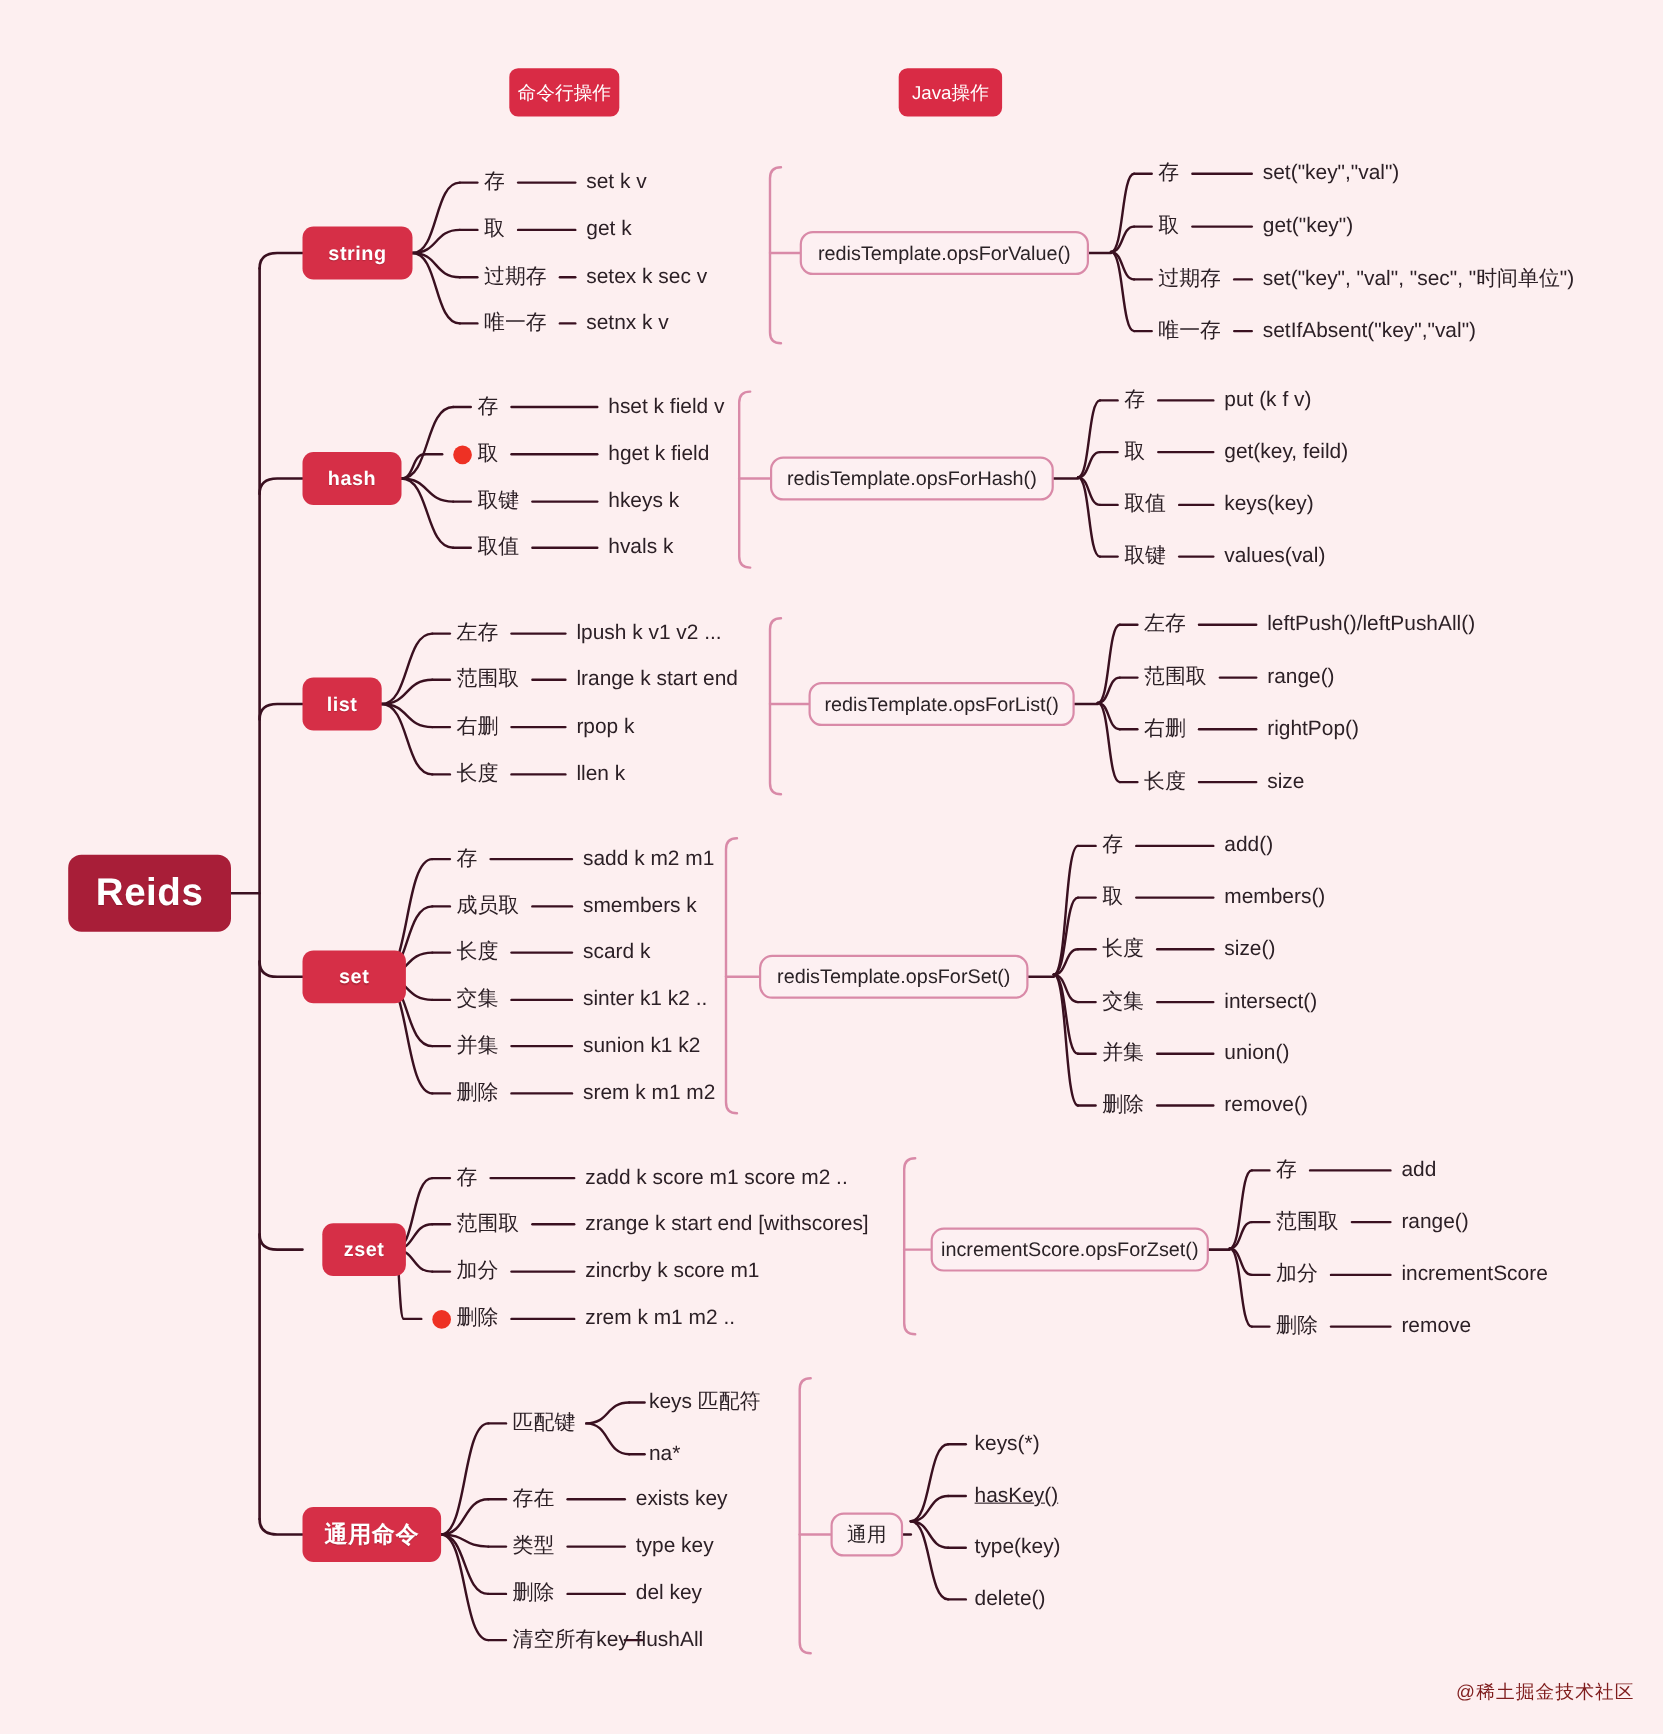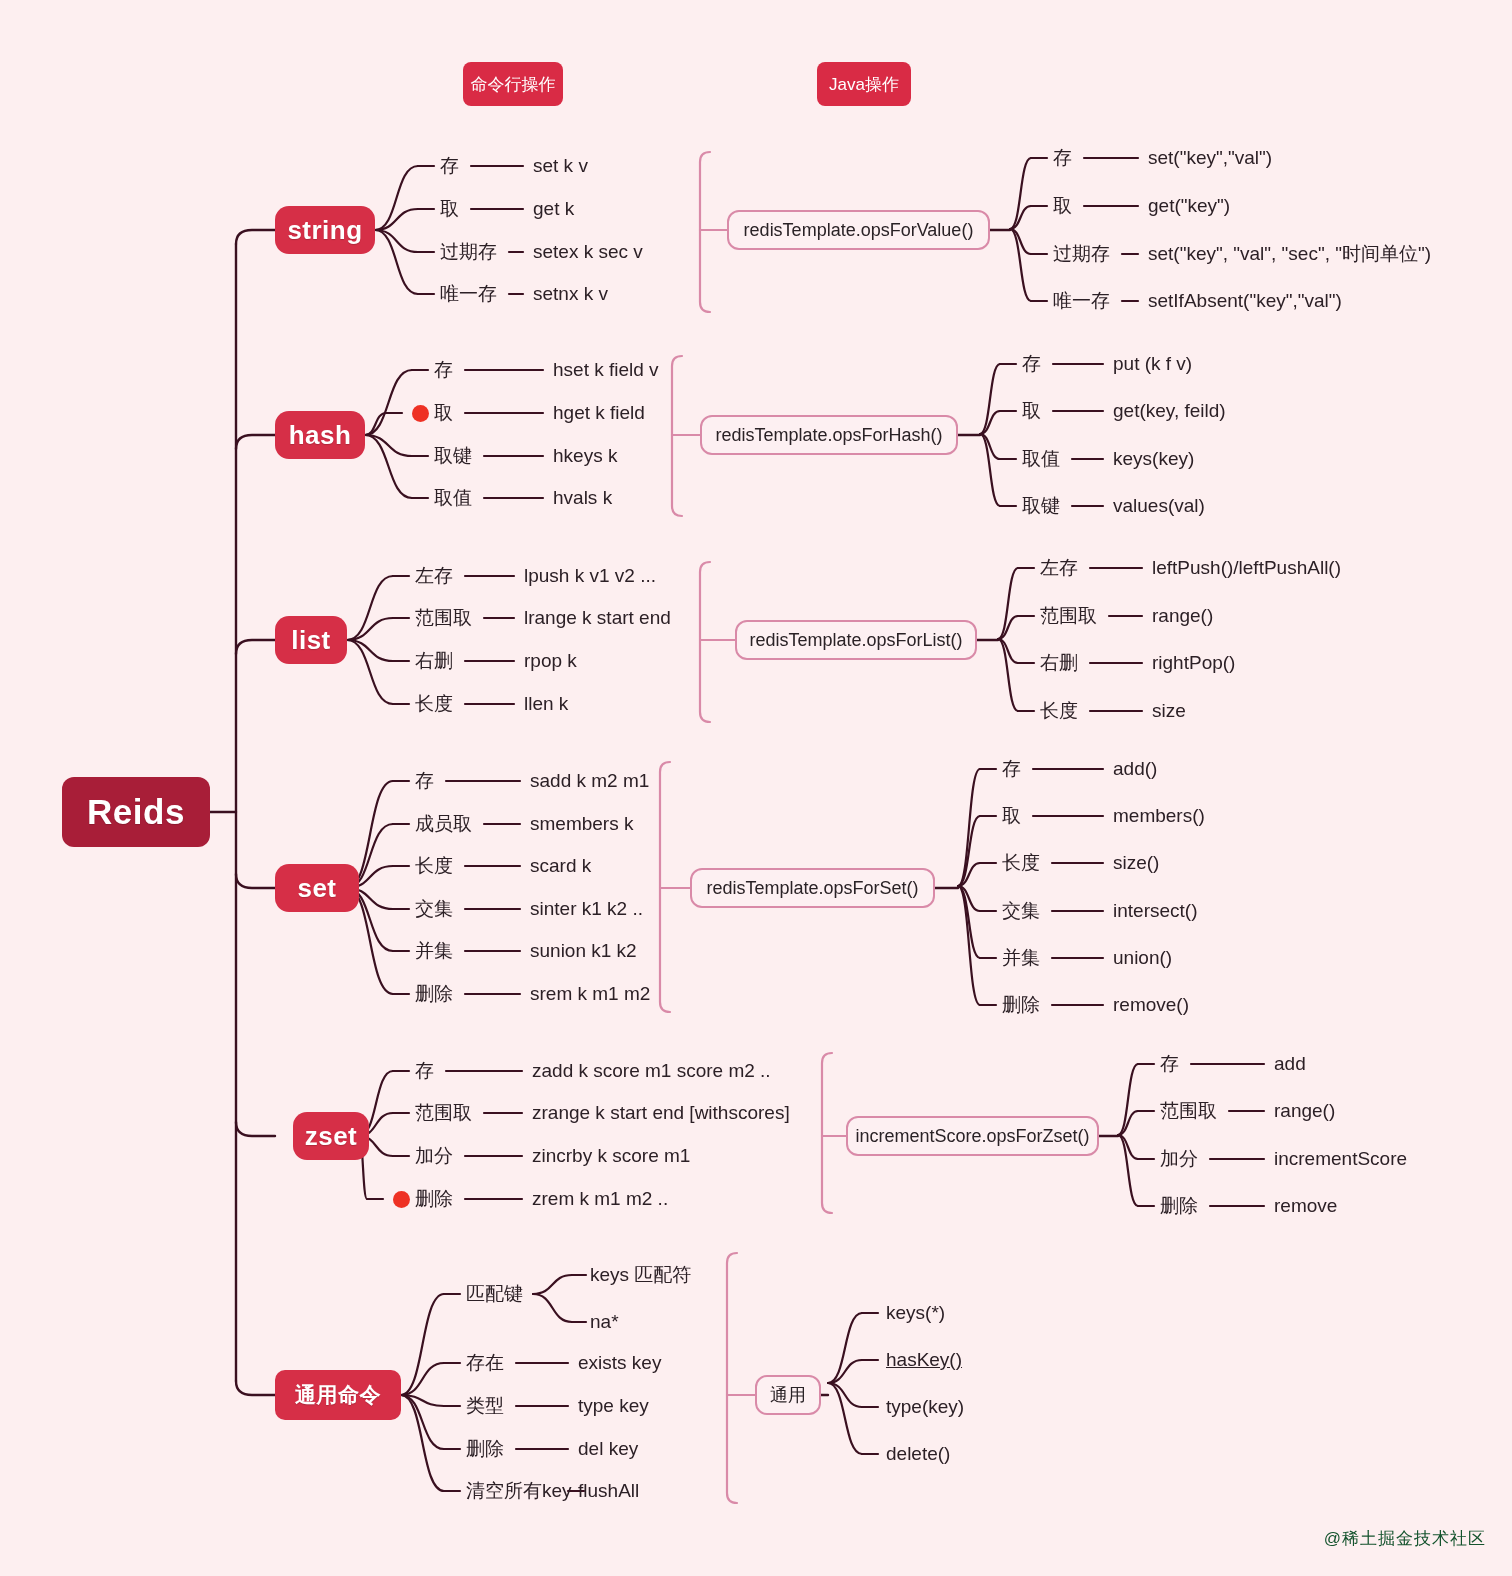--- a/index.html
+++ b/index.html
@@ -24,21 +24,21 @@
     font-weight:bold;
     display:flex; align-items:center; justify-content:center;
     letter-spacing:.5px;
     text-shadow:0 1px 1px rgba(0,0,0,.18);
   }
   .root {
     background:#a81e38;
     border-radius:12px;
     font-size:35px;
   }
-  .topic { font-size:26px;border-radius:14px; }
+  .topic { font-size:18px; }
   .topic-cn { font-size:21px; }
 
   
   .chip {
     background:#d92b45; color:#fff; border-radius:8px;
     font-size:17px; display:flex; align-items:center; justify-content:center;
   }
 
   
   .pill {
@@ -65,21 +65,21 @@
 
   .dot {
     position:absolute;
     width:17px; height:17px; border-radius:50%;
     background:#ee3124;
   }
 
   .watermark {
     position:absolute;
     right:26px; bottom:26px;
-    color:#14532d;
+    color:#7f1d1d;
     font-size:17px;
     letter-spacing:1px;
   }
 </style>
 </head>
 <body>
 
 <div id="stage">
   <svg class="wires" id="wires">
       <path d="M210,812 L236,812" stroke="#3a1020" stroke-width="2.4" fill="none" stroke-linecap="round"></path>
@@ -319,21 +319,21 @@
       <div class="lbl code" style="left: 524px; top: 694px;">llen k</div>
       <div class="node pill" style="left: 735px; top: 620px; width: 242px; height: 40px;">redisTemplate.opsForList()</div>
       <div class="lbl cn" style="left: 1040px; top: 558px;">左存</div>
       <div class="lbl code" style="left: 1152px; top: 558px;">leftPush()/leftPushAll()</div>
       <div class="lbl cn" style="left: 1040px; top: 606px;">范围取</div>
       <div class="lbl code" style="left: 1152px; top: 606px;">range()</div>
       <div class="lbl cn" style="left: 1040px; top: 653px;">右删</div>
       <div class="lbl code" style="left: 1152px; top: 653px;">rightPop()</div>
       <div class="lbl cn" style="left: 1040px; top: 701px;">长度</div>
       <div class="lbl code" style="left: 1152px; top: 701px;">size</div>
-      <div class="node redbox topic" style="left: 275px; top: 864px; width: 84px; height: 48px;">set</div>
+      <div class="node redbox topic" style="left: 275px; top: 864px; width: 94px; height: 48px;">set</div>
       <div class="lbl cn" style="left: 415px; top: 771px;">存</div>
       <div class="lbl code" style="left: 530px; top: 771px;">sadd k m2 m1</div>
       <div class="lbl cn" style="left: 415px; top: 814px; text-align: center;">成员取</div>
       <div class="lbl code" style="left: 530px; top: 814px;">smembers k</div>
       <div class="lbl cn" style="left: 415px; top: 856px;">长度</div>
       <div class="lbl code" style="left: 530px; top: 856px;">scard k</div>
       <div class="lbl cn" style="left: 415px; top: 899px;">交集</div>
       <div class="lbl code" style="left: 530px; top: 899px;">sinter k1 k2 ..</div>
       <div class="lbl cn" style="left: 415px; top: 941px;">并集</div>
       <div class="lbl code" style="left: 530px; top: 941px;">sunion k1  k2</div>

